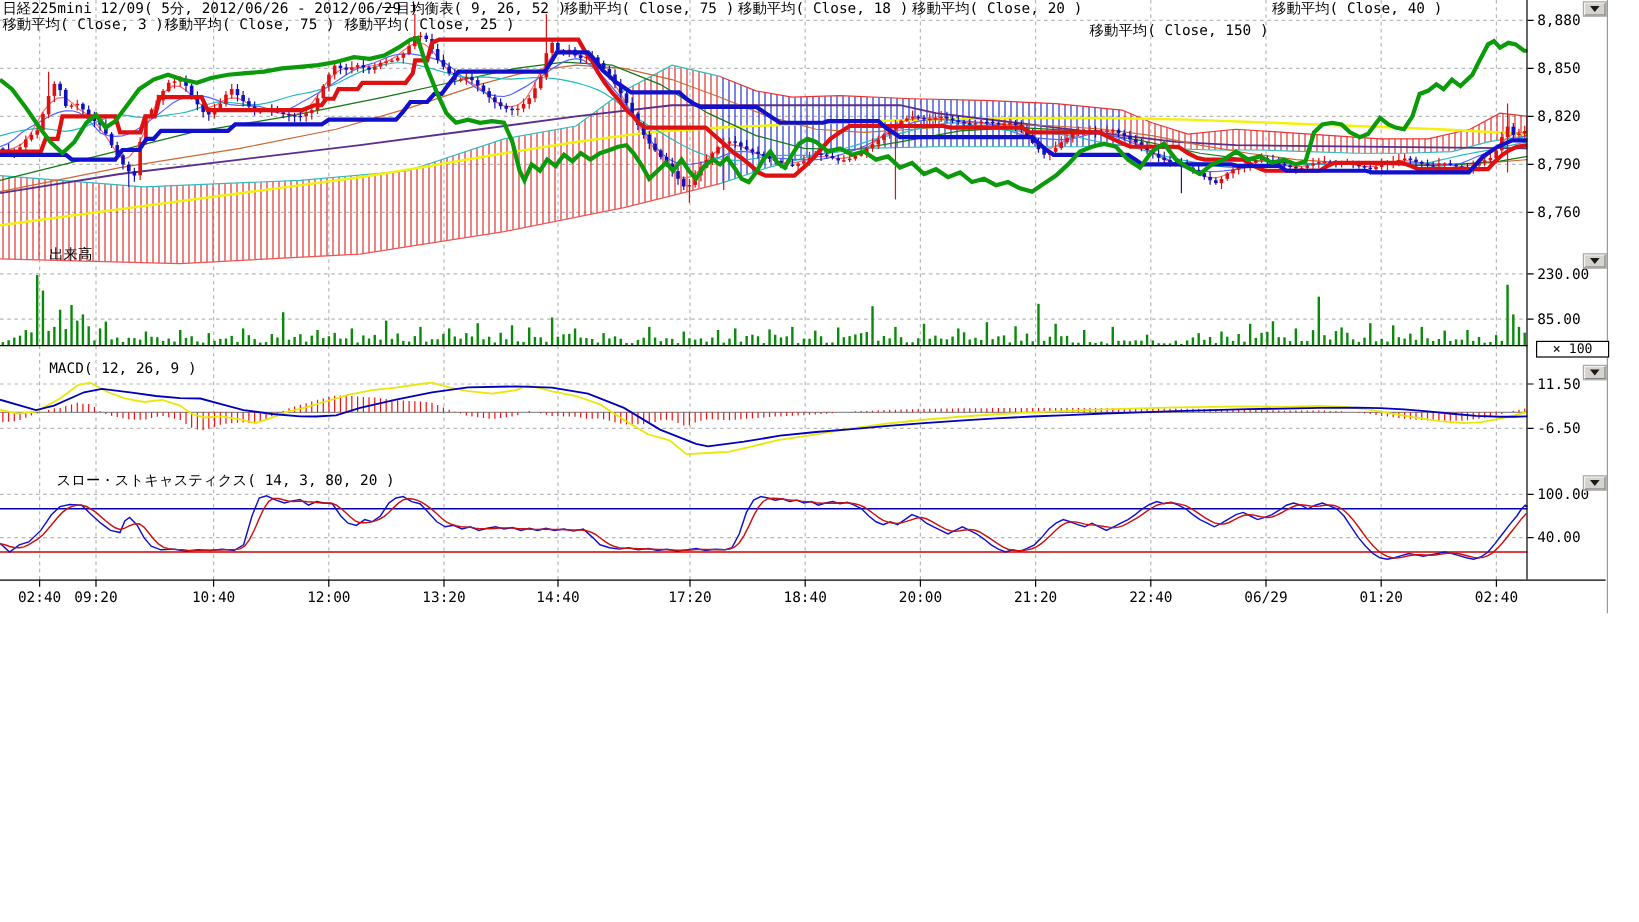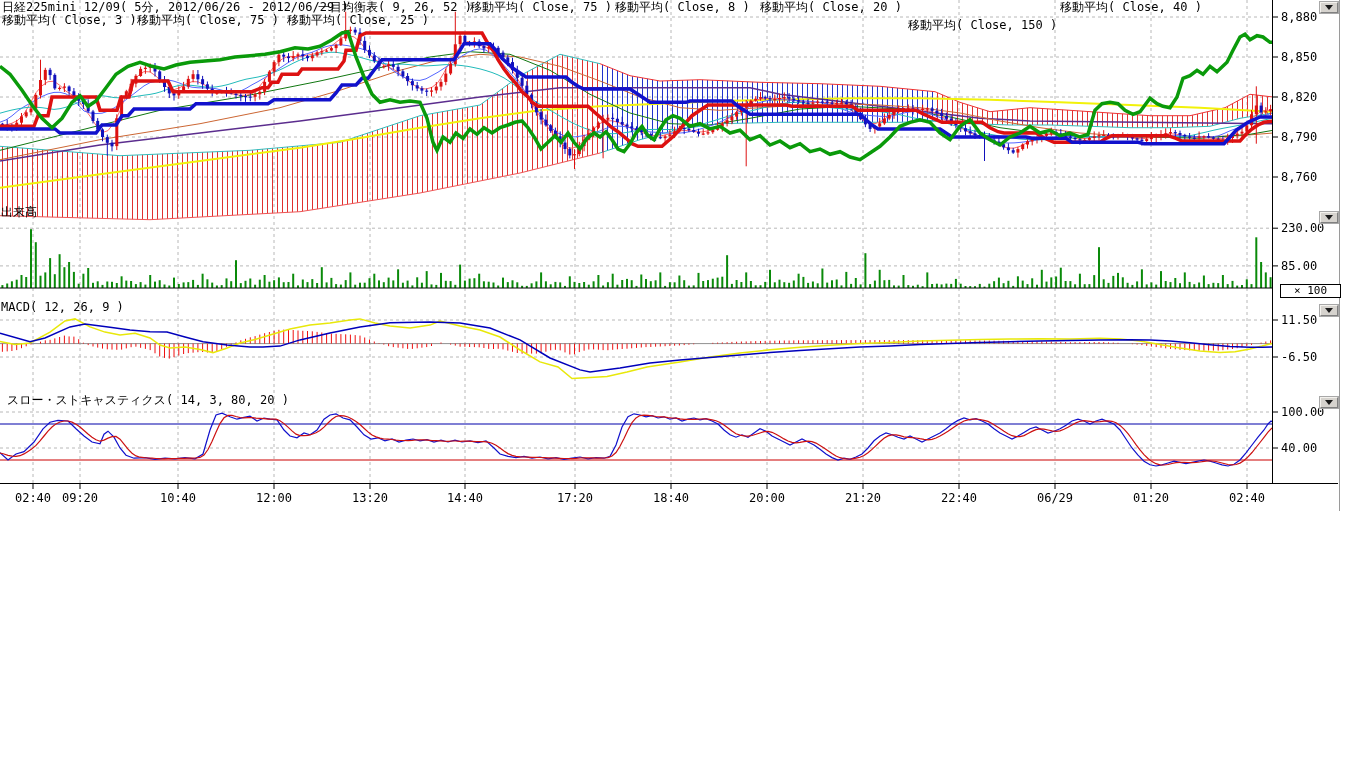--- a/index.html
+++ b/index.html
@@ -1,21 +1,21 @@
 <!DOCTYPE html>
 <html><head>
 <meta charset="utf-8">
 <style>
   html,body{margin:0;padding:0;background:#fff;}
   #root{position:relative;width:1366px;height:768px;background:#ffffff;overflow:hidden;
     font-family:"DejaVu Sans Mono","Liberation Mono",monospace;}
   #chart-svg{position:absolute;left:0;top:0;}
   #chart-svg text{font-family:"DejaVu Sans Mono","Liberation Mono",monospace;}
   .hdr{position:absolute;font-size:12px;line-height:13px;color:#000;white-space:pre;}
-  .plabel{position:absolute;font-size:12px;line-height:13px;color:#000;white-space:pre;}
+  .plabel{position:absolute;font-size:12px;line-height:13px;color:#000;white-space:pre;padding-left:40px;}
   .ddbtn{position:absolute;width:18px;height:11px;background:#d6d3ce;box-sizing:border-box;
     border:1px solid #808080;border-top-color:#f4f2ee;border-left-color:#f4f2ee;
     outline:1px solid #a8a8a8;cursor:pointer;}
   .ddbtn .tri{display:block;width:0;height:0;margin:2px auto 0 auto;
     border-left:4px solid transparent;border-right:4px solid transparent;border-top:5px solid #1a1a1a;}
   .multbox{position:absolute;border:1px solid #000;background:#fff;font-size:11px;line-height:12px;
     height:12px;padding:0 13px;color:#000;white-space:pre;}
 </style>
 </head>
 <body>
@@ -702,21 +702,21 @@
         <text x="959" y="502" text-anchor="middle">22:40</text>
         <text x="1055" y="502" text-anchor="middle">06/29</text>
         <text x="1151" y="502" text-anchor="middle">01:20</text>
         <text x="1247" y="502" text-anchor="middle">02:40</text>
       </g>
     </svg>
 
   <div class="hdr" style="left:2px;top:1px">日経225mini 12/09( 5分, 2012/06/26 - 2012/06/29 )</div>
   <div class="hdr" style="left:318px;top:1px">一目均衡表( 9, 26, 52 )</div>
   <div class="hdr" style="left:470px;top:1px">移動平均( Close, 75 )</div>
-  <div class="hdr" style="left:615px;top:1px">移動平均( Close, 8 )</div>
+  <div class="hdr" style="left:615px;top:1px">移動平均( Close, 18 )</div>
   <div class="hdr" style="left:760px;top:1px">移動平均( Close, 20 )</div>
   <div class="hdr" style="left:908px;top:19px">移動平均( Close, 150 )</div>
   <div class="hdr" style="left:1060px;top:1px">移動平均( Close, 40 )</div>
   <div class="hdr" style="left:2px;top:14px">移動平均( Close, 3 )</div>
   <div class="hdr" style="left:137px;top:14px">移動平均( Close, 75 )</div>
   <div class="hdr" style="left:287px;top:14px">移動平均( Close, 25 )</div>
 
   <div class="plabel" style="left:1px;top:206px">出来高</div>
   <div class="plabel" style="left:1px;top:301px">MACD( 12, 26, 9 )</div>
   <div class="plabel" style="left:7px;top:394px">スロー・ストキャスティクス( 14, 3, 80, 20 )</div>

